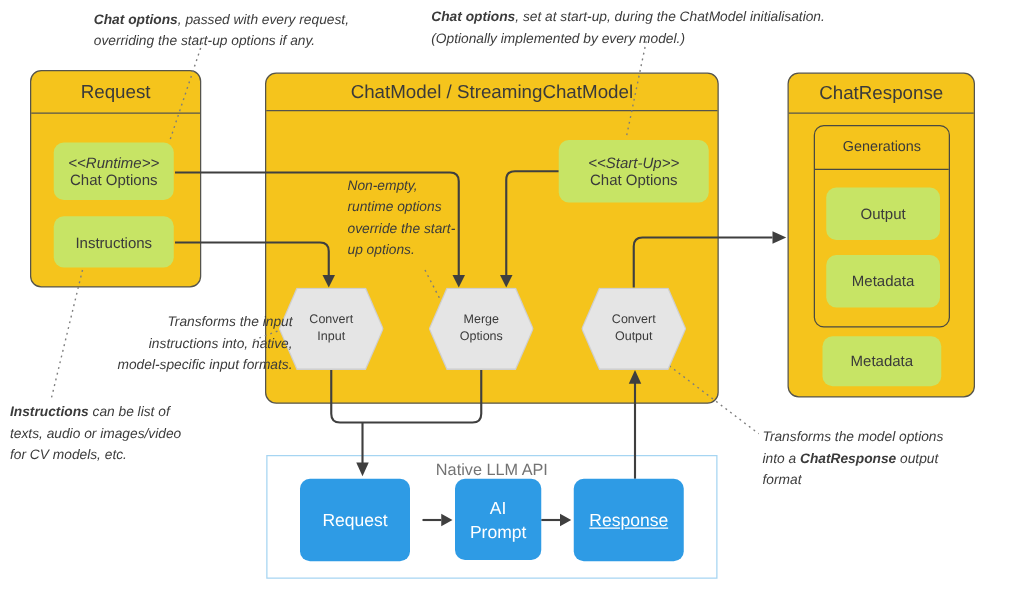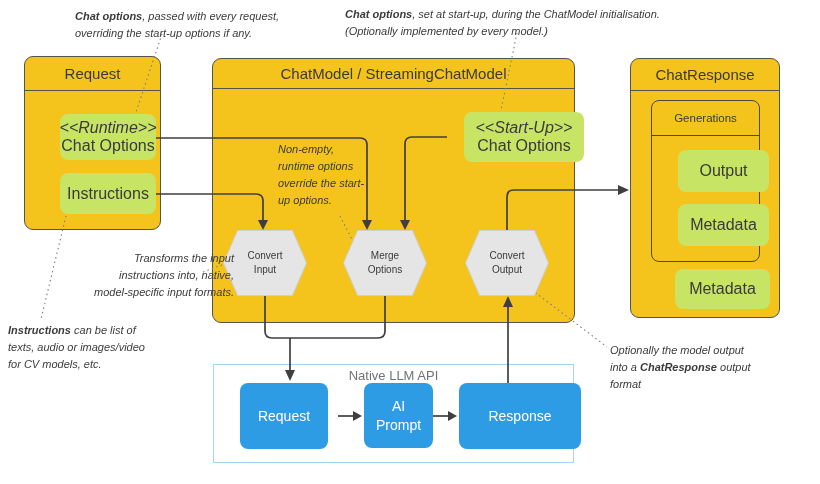--- a/index.html
+++ b/index.html
@@ -7,21 +7,21 @@
     position:relative;width:820px;height:484px;background:#ffffff;overflow:hidden;
     font-family:"Liberation Sans","DejaVu Sans",sans-serif;color:#3a3a3a;
   }
   .abs{position:absolute;box-sizing:border-box;}
   
   .ybox{background:#F5C41C;border:1px solid #55544c;border-radius:9px;z-index:2;}
   .ybox-header{border-bottom:1px solid #55544c;display:flex;align-items:center;justify-content:center;
     font-size:15px;color:#3a3a3a;}
   
   .gbox{background:#C7E465;border-radius:8px;display:flex;flex-direction:column;
-    align-items:center;justify-content:center;font-size:16px;color:#3a3a3a;z-index:6;margin-left:17px;}
+    align-items:center;justify-content:center;font-size:12px;color:#3a3a3a;z-index:6;}
   .stereotype{font-style:italic;}
   
   .subbox{background:transparent;border:1px solid #494942;border-radius:8px;z-index:5;}
   .subbox-header{border-bottom:1px solid #494942;display:flex;align-items:center;justify-content:center;
     font-size:11.5px;}
   
   .hex{z-index:8;clip-path:polygon(0% 50%,17% 0%,83% 0%,100% 50%,83% 100%,17% 100%);background:#cfcfcf;}
   .hex-in{position:absolute;left:1px;top:1px;right:1px;bottom:1px;background:#e5e5e5;
     clip-path:polygon(0% 50%,17% 0%,83% 0%,100% 50%,83% 100%,17% 100%);
     display:flex;align-items:center;justify-content:center;text-align:center;
@@ -93,37 +93,37 @@
   <div class="abs native" style="left:213px;top:364px;width:361px;height:99px;">
     <div class="native-title">Native LLM API</div>
   </div>
   <div class="abs bbox" style="left:240px;top:383px;width:88px;height:66px;">
     <span>Request</span>
   </div>
   <div class="abs bbox" style="left:364px;top:383px;width:69px;height:65px;">
     <span>AI
 Prompt</span>
   </div>
-  <div class="abs bbox" style="left:459px;top:383px;width:122px;height:66px;">
+  <div class="abs bbox" style="left:459px;top:383px;width:88px;height:66px;text-decoration:underline;">
     <span>Response</span>
   </div>
 
   <div class="abs ann" style="left:75px;top:8px;width:224px;">
     <b>Chat options</b><span>, passed with every  request, overriding the start-up options if any.</span>
   </div>
   <div class="abs ann" style="left:345px;top:6px;width:348px;">
     <b>Chat options</b><span>, set at start-up, during  the ChatModel initialisation. (Optionally implemented by every model.)</span>
   </div>
   <div class="abs ann" style="left:278px;top:141px;width:92px;">Non-empty, runtime options override the start-up options.</div>
   <div class="abs ann" style="left:56px;top:250px;width:148px;text-align:right;margin-left:30px;">Transforms the input instructions into, native, model-specific input formats.</div>
   <div class="abs ann" style="left:8px;top:322px;width:142px;">
     <b>Instructions</b><span> can be list of texts, audio or images/video for CV models, etc.</span>
   </div>
   <div class="abs ann" style="left:610px;top:342px;width:154px;">
-    <span>Optionally the model output into  a </span><b>ChatResponse</b><span> output format</span>
+    <span>Transforms the model options into  a </span><b>ChatResponse</b><span> output format</span>
   </div>
 
   <svg class="wires" width="820" height="484" viewBox="0 0 820 484">
     <g stroke="#3F3F3F" stroke-width="1.7" fill="none">
 
       <path d="M140,138 H360 Q367,138 367,145 V221"></path>
 
       <path d="M140,194 H256 Q263,194 263,201 V221"></path>
 
       <path d="M447,137 H412 Q405,137 405,144 V221"></path>

